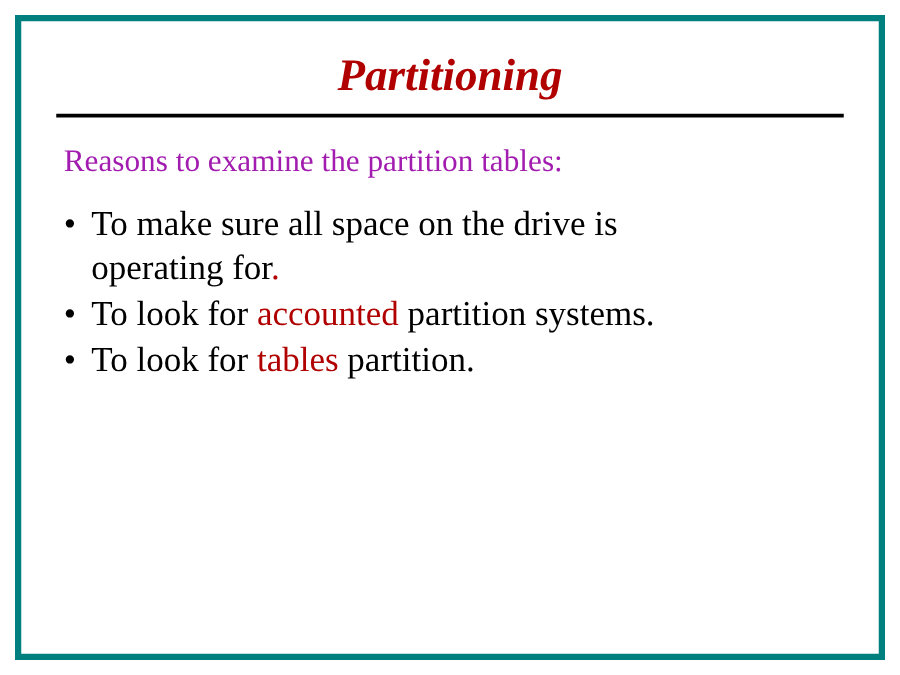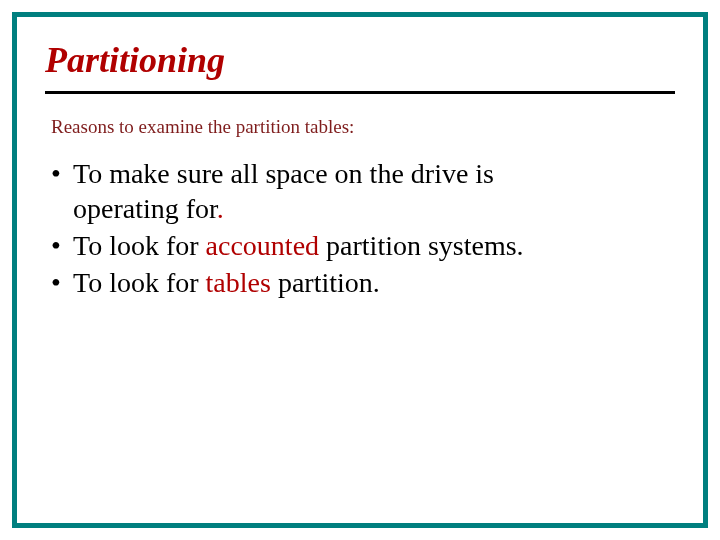--- a/index.html
+++ b/index.html
@@ -19,35 +19,35 @@
   }
   .frame {
     box-sizing: border-box;
     width: 100%;
     height: 100%;
     border: 5px solid #007f7f; 
     padding: 18px 28px 20px 28px;
     position: relative;
   }
   .title {
-    text-align: left;
+    text-align: center;
     font-style: italic;
     font-weight: bold;
     color: #b00000;
     font-size: 36px;
     margin: 4px 0 10px 0;
   }
   .rule {
     border: none;
     border-top: 3px solid #000;
     margin: 0 0 22px 0;
   }
   .intro {
-    color: #7f1d1d;
-    font-size: 19px;
+    color: #a21caf;
+    font-size: 25px;
     margin: 0 0 18px 6px;
   }
   .bullets {
     color: #000;
     font-size: 28px;
     line-height: 1.25;
     margin-left: 6px;
   }
   .bullets .row {
     display: flex;

